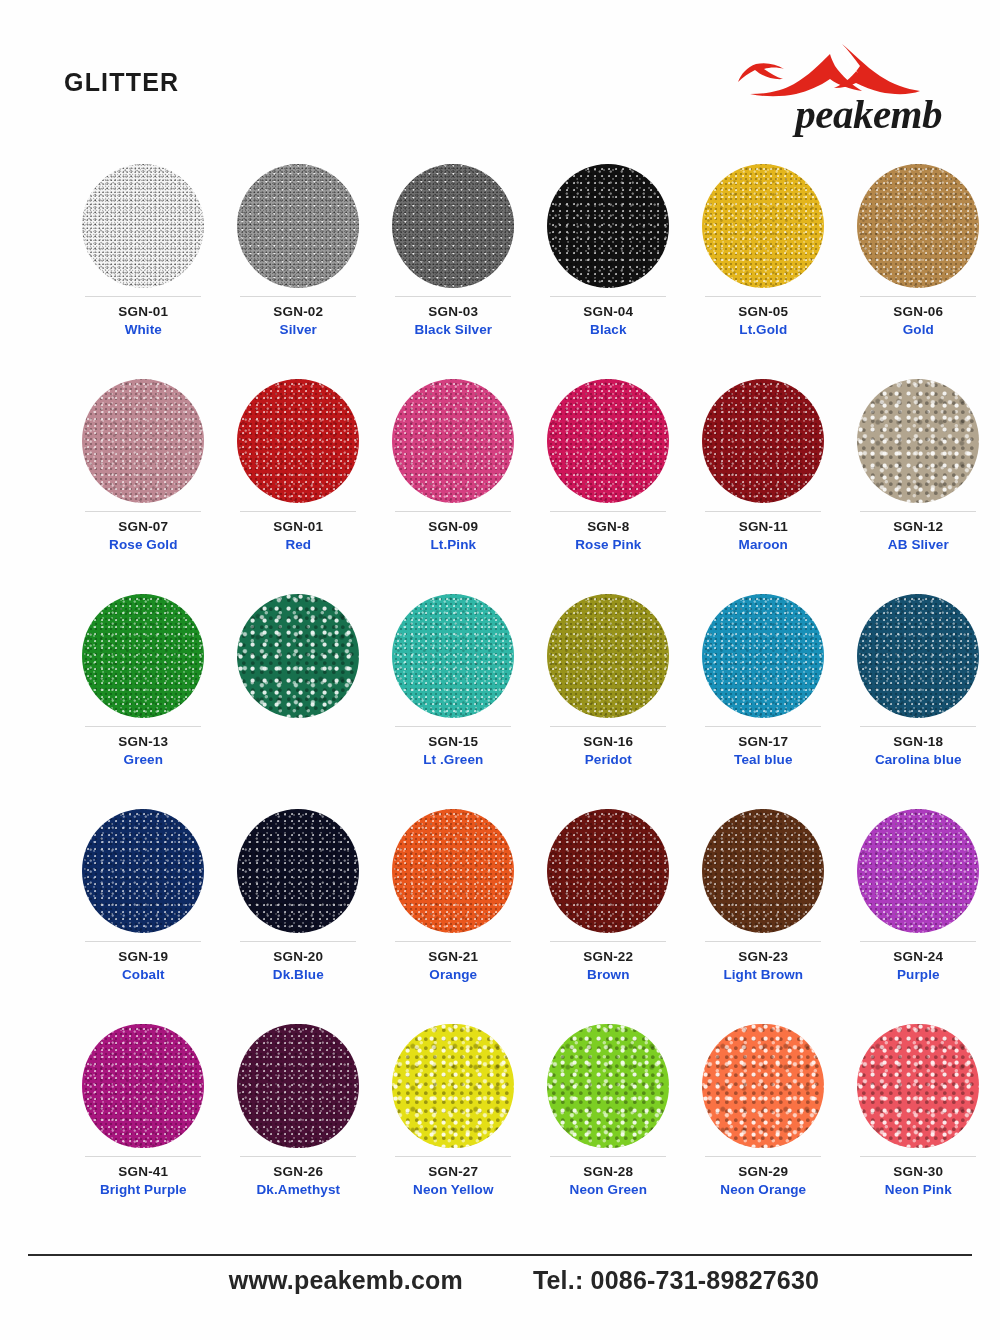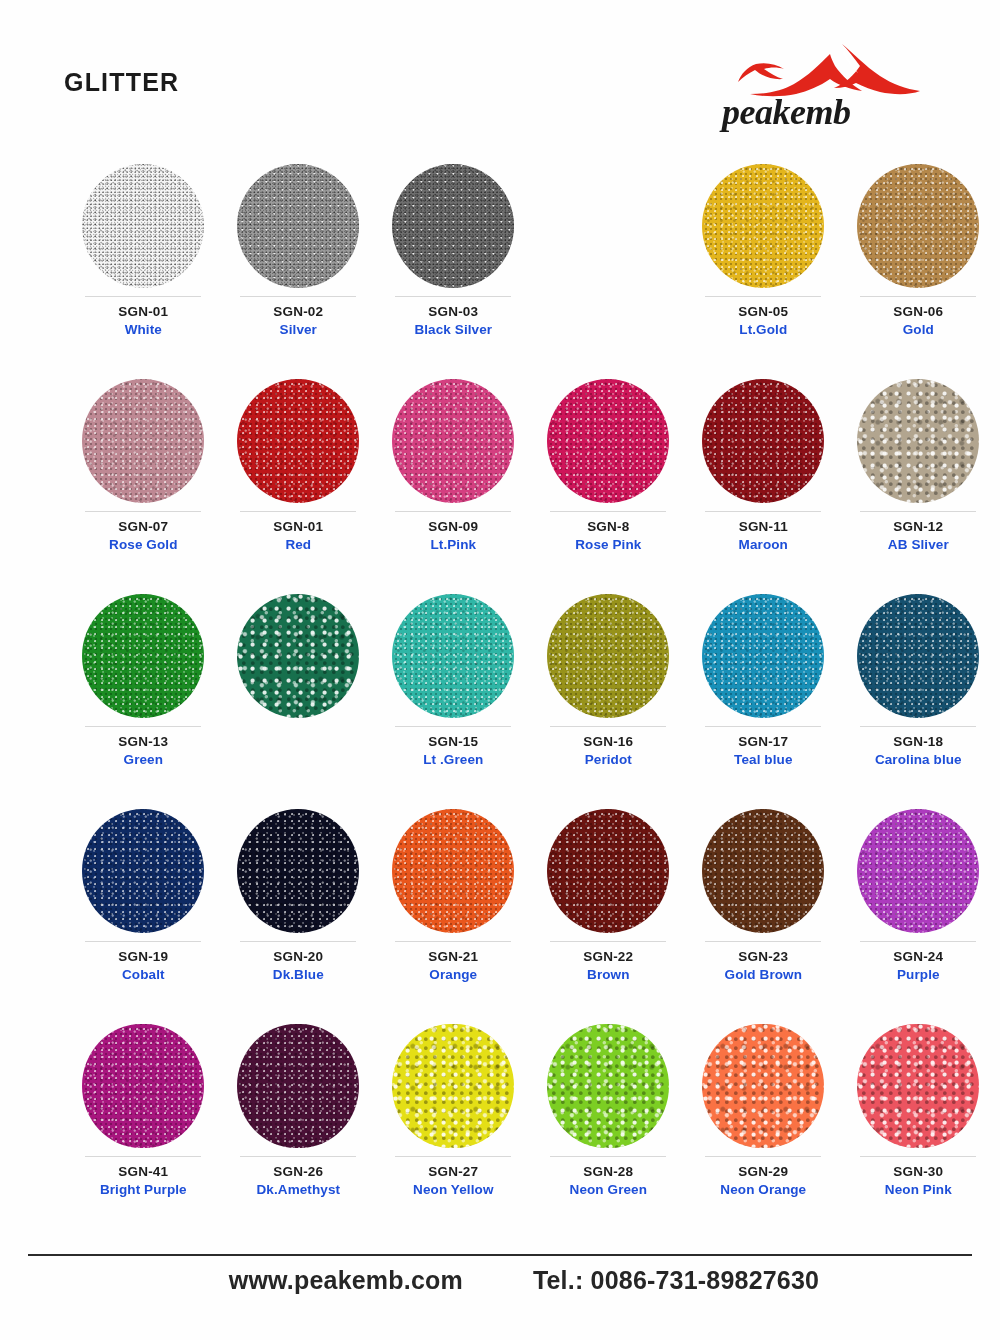--- a/index.html
+++ b/index.html
@@ -57,25 +57,25 @@
     top: 0;
     left: 12px;
     width: 200px;
     height: 62px;
   }
   .brand-name {
     position: absolute;
     top: 52px;
     left: 0;
     width: 220px;
-    text-align: left;
+    text-align: right;
     font-family: "Liberation Serif", serif;
     font-style: italic;
     font-weight: bold;
-    font-size: 36px;
+    font-size: 41px;
     letter-spacing: -0.5px;
     color: #1a1a1a;
     line-height: 1;
   }
 
   
   .grid {
     position: absolute;
     left: 0;
     top: 150px;
@@ -285,20 +285,30 @@
       <div class="swatch-cell c2">
         <div class="disc-wrap">
           <div class="disc fine" style="background-color: rgb(110, 110, 110);"></div>
         </div>
         <div class="label-block">
           <div class="label-rule"></div>
           <span class="code">SGN-03</span>
           <span class="name">Black Silver</span>
         </div>
       </div>
+      <div class="swatch-cell c3">
+        <div class="disc-wrap">
+          <div class="disc" style="background-color: rgb(17, 17, 17);"></div>
+        </div>
+        <div class="label-block">
+          <div class="label-rule"></div>
+          <span class="code">SGN-04</span>
+          <span class="name">Black</span>
+        </div>
+      </div>
       <div class="swatch-cell c4">
         <div class="disc-wrap">
           <div class="disc" style="background-color: rgb(227, 181, 28);"></div>
         </div>
         <div class="label-block">
           <div class="label-rule"></div>
           <span class="code">SGN-05</span>
           <span class="name">Lt.Gold</span>
         </div>
       </div>
@@ -476,21 +486,21 @@
           <span class="name">Brown</span>
         </div>
       </div>
       <div class="swatch-cell c4">
         <div class="disc-wrap">
           <div class="disc" style="background-color: rgb(94, 48, 22);"></div>
         </div>
         <div class="label-block">
           <div class="label-rule"></div>
           <span class="code">SGN-23</span>
-          <span class="name">Gold Brown</span>
+          <span class="name">Light Brown</span>
         </div>
       </div>
       <div class="swatch-cell c5">
         <div class="disc-wrap">
           <div class="disc" style="background-color: rgb(173, 59, 190);"></div>
         </div>
         <div class="label-block">
           <div class="label-rule"></div>
           <span class="code">SGN-24</span>
           <span class="name">Purple</span>

